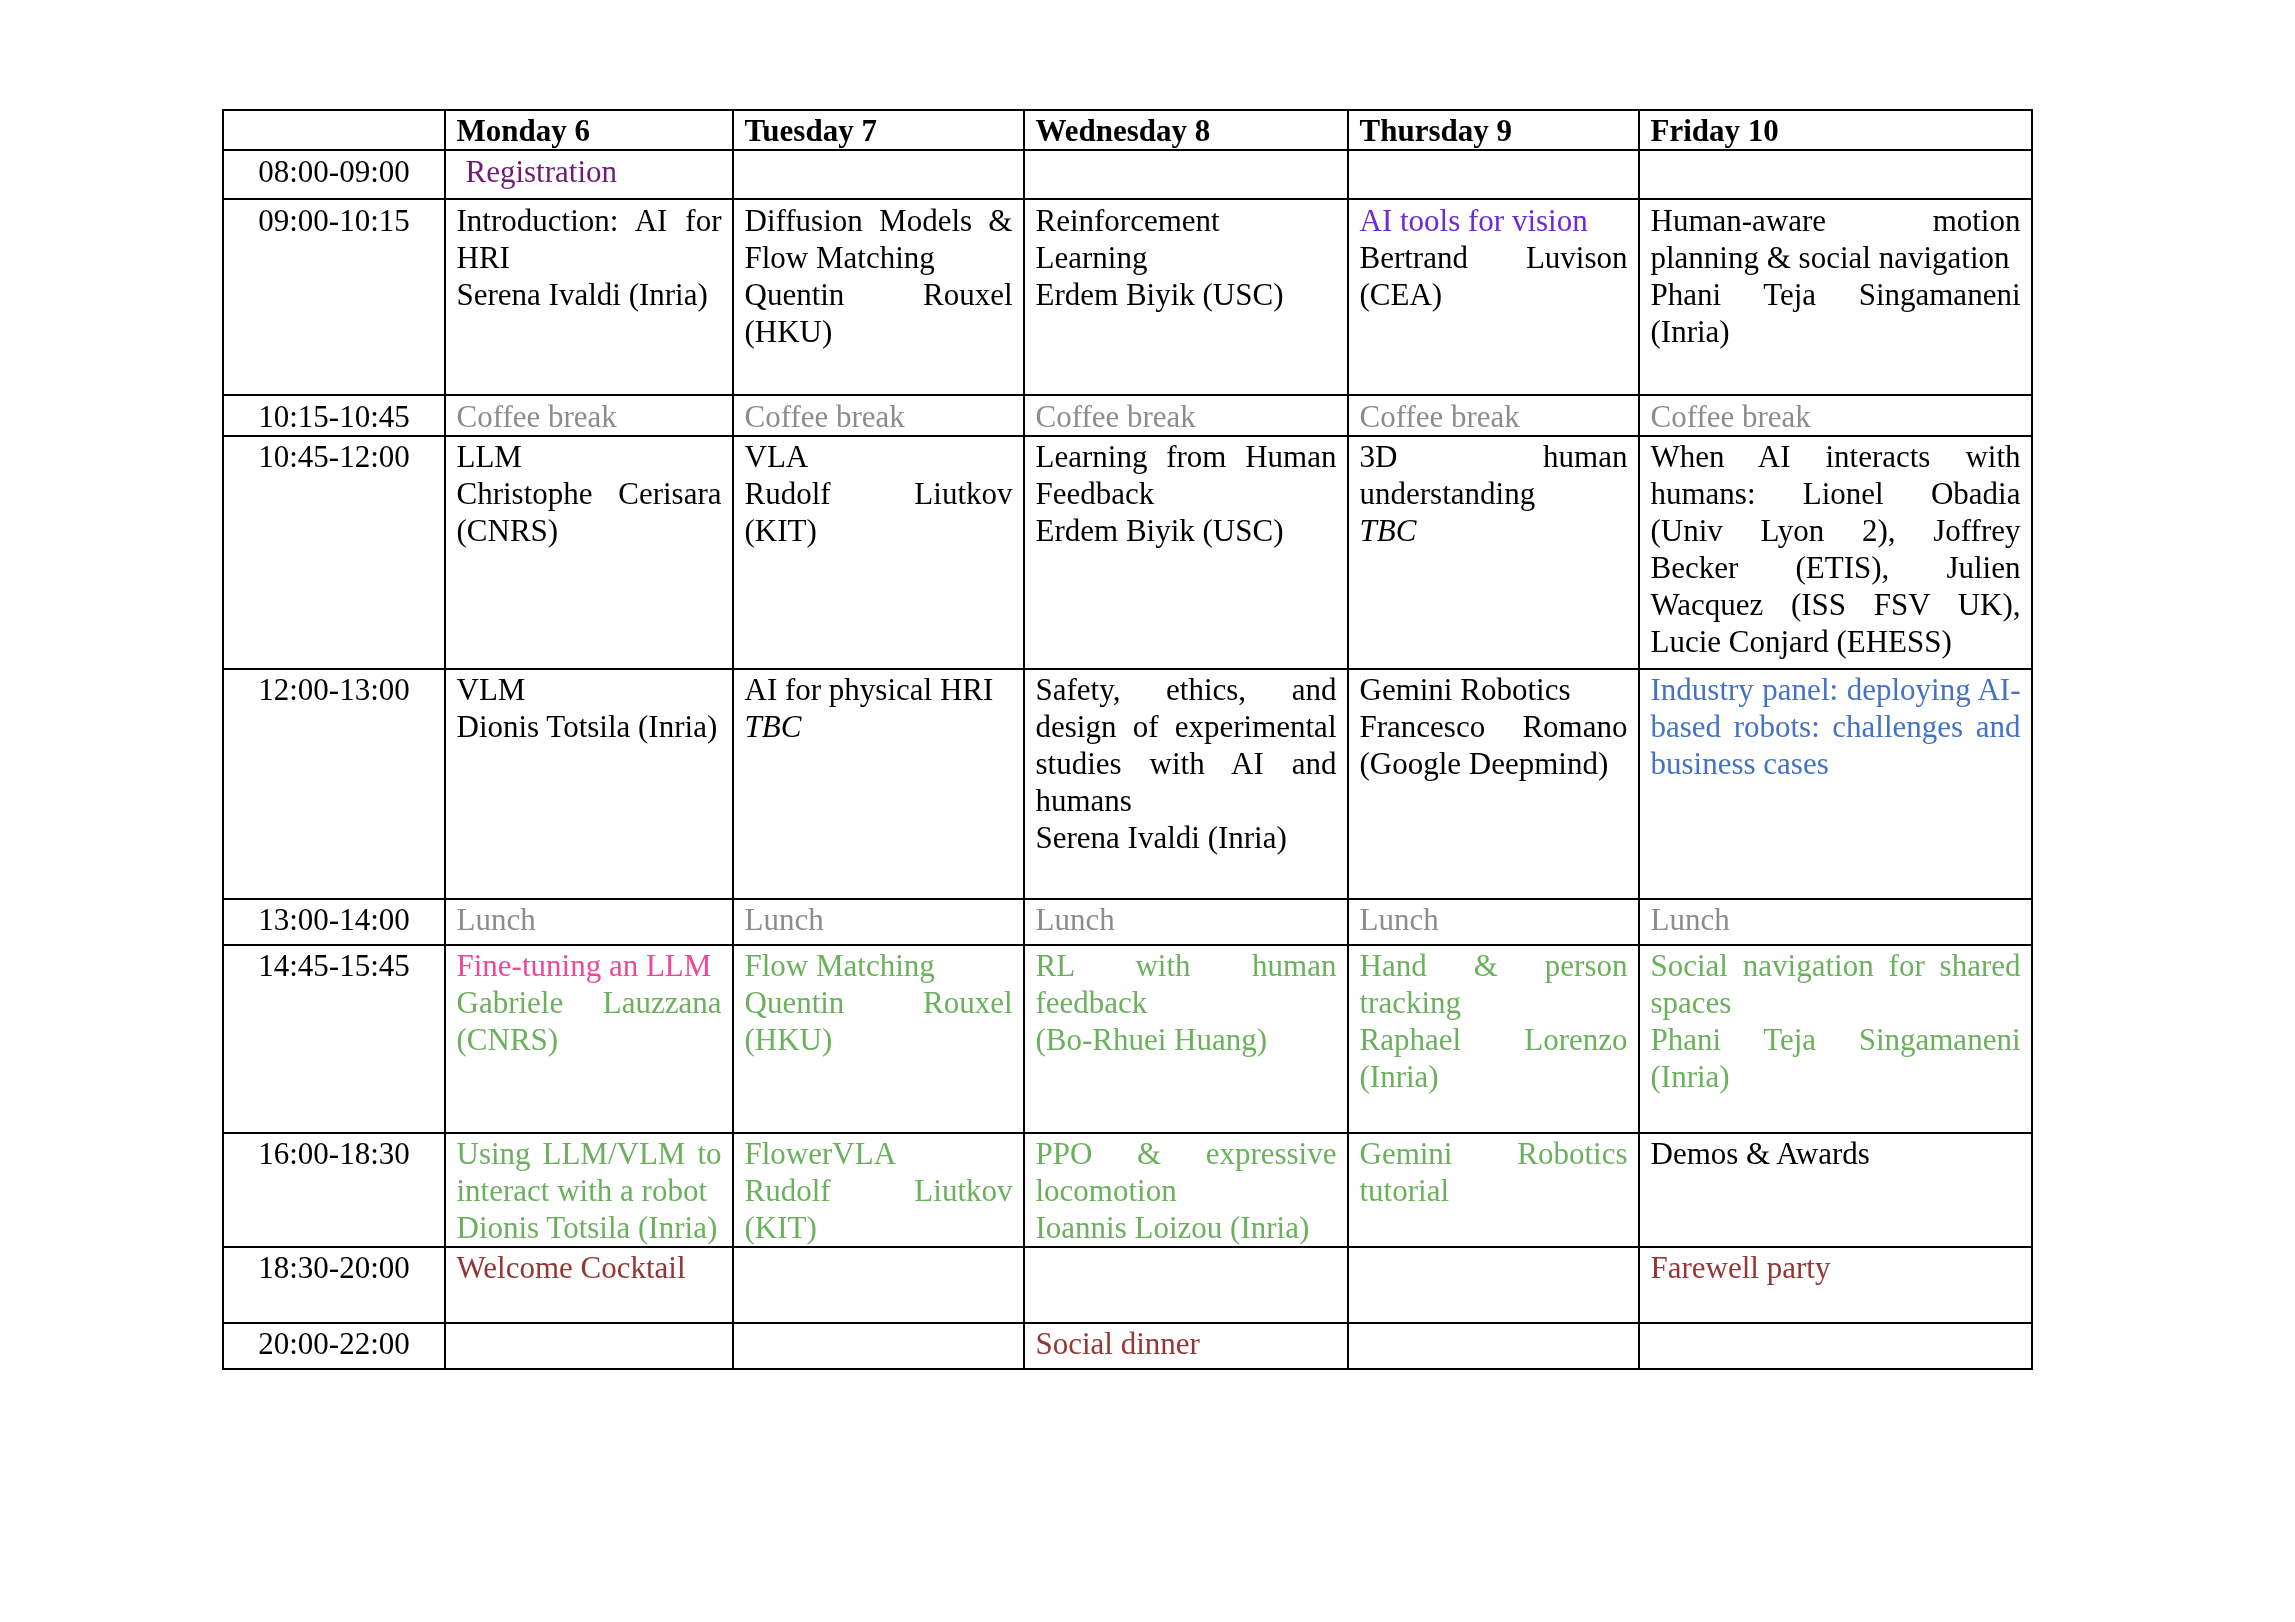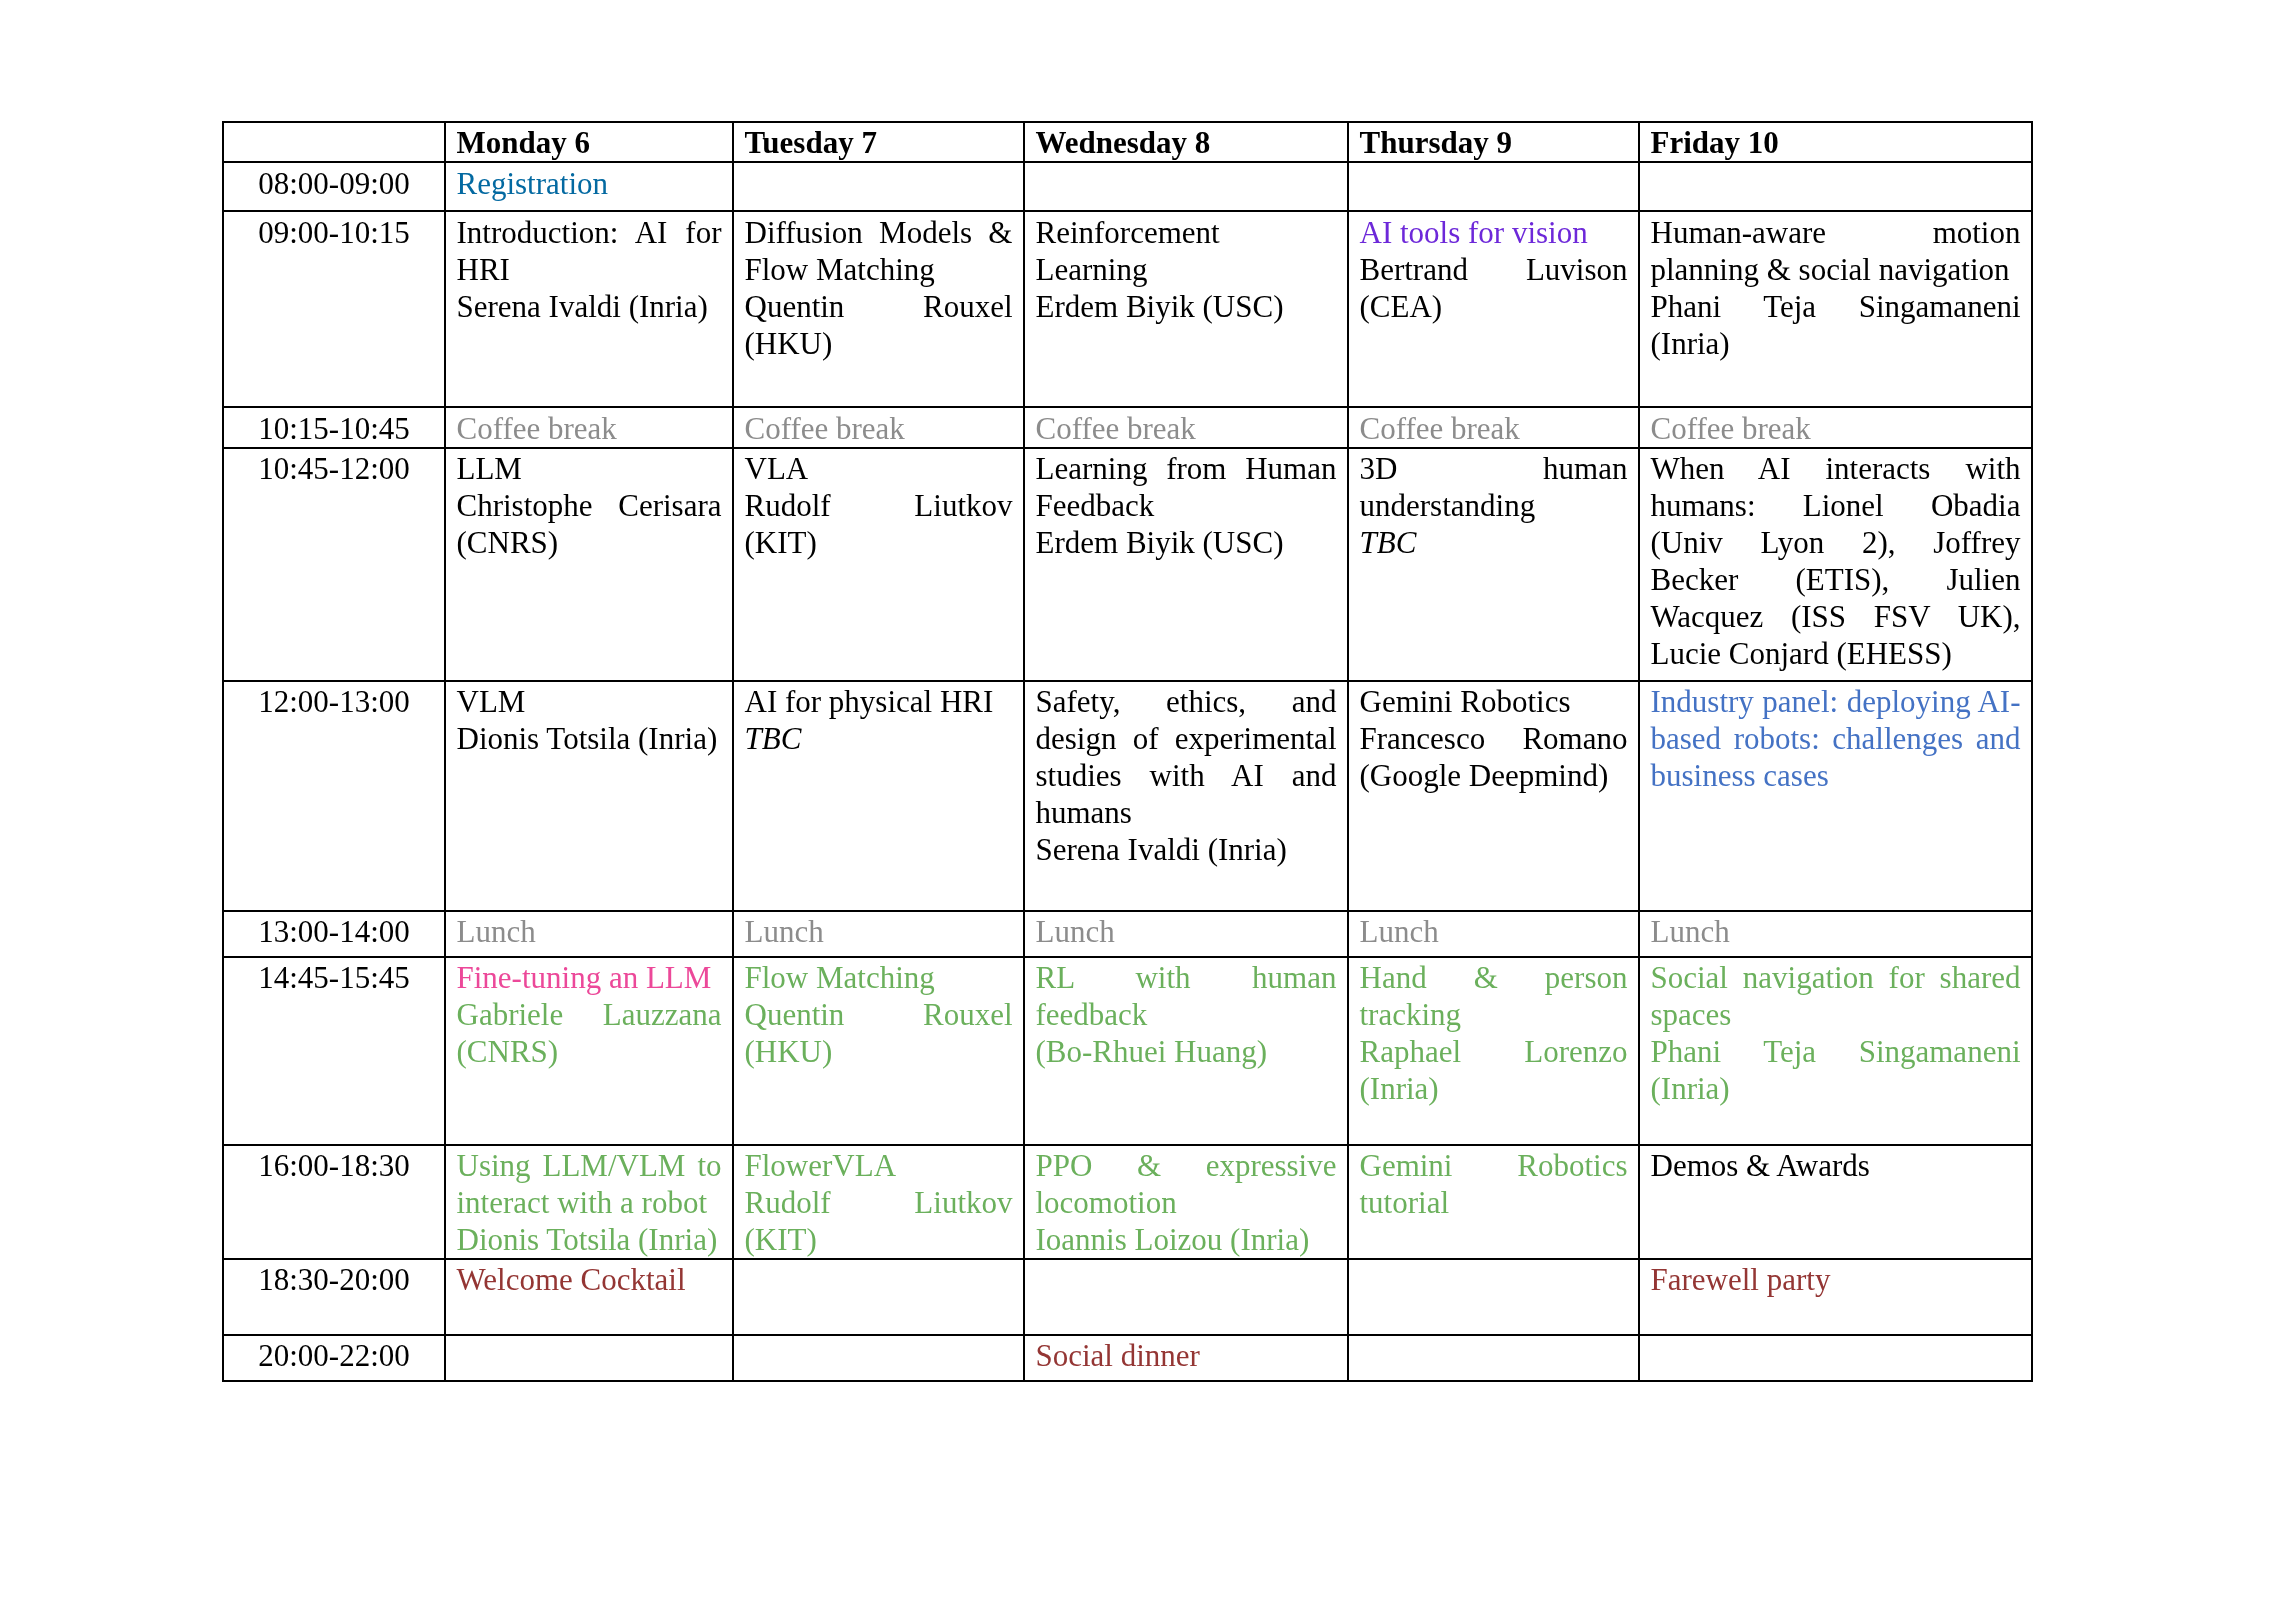--- a/index.html
+++ b/index.html
@@ -12,21 +12,21 @@
     height: 1623px;
     position: relative;
     font-family: "Liberation Serif", serif;
     font-size: 31px;
     line-height: 37px;
     color: #000000;
   }
   table#schedule {
     position: absolute;
     left: 222px;
-    top: 121px;
+    top: 109px;
     border-collapse: collapse;
     table-layout: fixed;
     width: 1809px;
   }
   #schedule td, #schedule th {
     border: 2px solid #000000;
     vertical-align: top;
     padding: 1.3px 10.5px 0 10.5px;
     overflow: hidden;
   }
@@ -66,21 +66,21 @@
       <th>Tuesday 7</th>
       <th>Wednesday 8</th>
       <th>Thursday 9</th>
       <th>Friday 10</th>
     </tr>
   </thead>
   <tbody>
       <tr style="height: 49px;">
         <td class="time-cell">08:00-09:00</td>
         <td>
-          <p style="color: #0369a1;">Registration</p>
+          <p style="color: #701a75; margin-left: 9px;">Registration</p>
         </td>
         <td></td>
         <td></td>
         <td></td>
         <td></td>
       </tr>
       <tr style="height: 196px;">
         <td class="time-cell">09:00-10:15</td>
         <td>
           <p style="color: rgb(0, 0, 0);">Introduction: AI for HRI</p>

